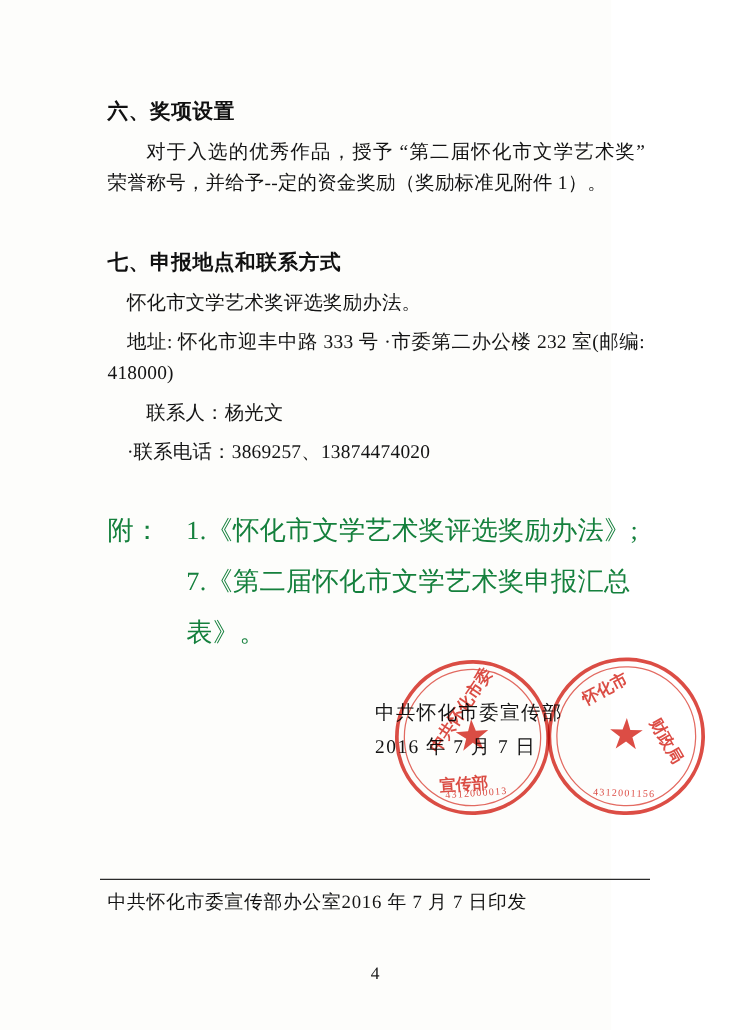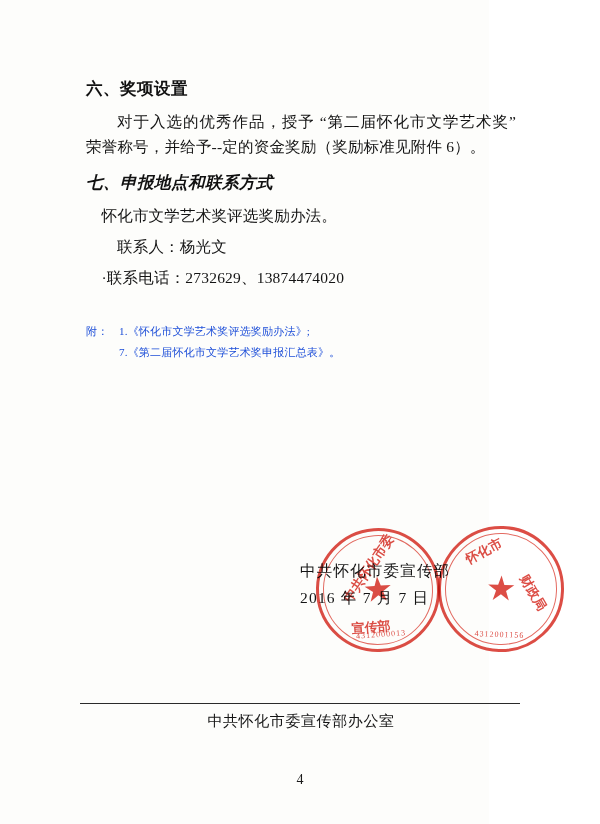--- a/index.html
+++ b/index.html
@@ -28,22 +28,21 @@
   }
   .heading {
     font-family: "Liberation Sans", sans-serif;
     font-weight: bold;
     font-size: 16.5px;
     letter-spacing: 0.5px;
     margin: 0 0 9px 0;
     color: #111111;
   }
   .heading.second {
-    margin-top: 2px;
-    font-style: italic;
+    margin-top: 29px;
   }
   .para {
     font-size: 15.5px;
     line-height: 1.62;
     margin: 0 0 6px 0;
     text-align: justify;
     letter-spacing: 0.2px;
     color: #141414;
   }
   .indent2 {
@@ -51,24 +50,24 @@
   }
   .indent1 {
     text-indent: 1em;
   }
   .gap-small { height: 5px; }
 
   .attach-block {
     margin-top: 30px;
   }
   .attach-line {
-    font-size: 11px;
+    font-size: 21px;
     line-height: 1.95;
     letter-spacing: 0.2px;
-    color: #1d4ed8;
+    color: #15803d;
   }
   .attach-line .lbl {
     display: inline-block;
     width: 3.0em;
   }
   .attach-line.sub {
     padding-left: 3.0em;
   }
 
   
@@ -156,21 +155,21 @@
     width: 440px;
     height: 1px;
     background: #2a2a2a;
   }
   .footer {
     position: absolute;
     left: 86px;
     top: 712px;
     width: 430px;
     display: flex;
-    justify-content: center;
+    justify-content: flex-start;
     font-size: 15px;
     letter-spacing: 0.6px;
     color: #141414;
   }
   .page-number {
     position: absolute;
     left: 0;
     top: 772px;
     width: 600px;
     text-align: center;
@@ -179,28 +178,29 @@
   }
 </style>
 </head>
 <body>
 
 <div class="page">
 
   <div class="content">
 
     <h2 class="heading">六、奖项设置</h2>
-    <p class="para indent2">对于入选的优秀作品，授予 “第二届怀化市文学艺术奖” 荣誉称号，并给予--定的资金奖励（奖励标准见附件 6）。</p>
+    <p class="para indent2">对于入选的优秀作品，授予 “第二届怀化市文学艺术奖” 荣誉称号，并给予--定的资金奖励（奖励标准见附件 1）。</p>
 
     <div class="gap-small"></div>
 
     <h2 class="heading second">七、申报地点和联系方式</h2>
     <p class="para indent1">怀化市文学艺术奖评选奖励办法。</p>
+    <p class="para indent1">地址: 怀化市迎丰中路 333 号 ·市委第二办公楼 232 室(邮编: 418000)</p>
     <p class="para indent2">联系人：杨光文</p>
-    <p class="para indent1">·联系电话：2732629、13874474020</p>
+    <p class="para indent1">·联系电话：3869257、13874474020</p>
 
     <div class="attach-block">
       <div class="attach-line">
         <span class="lbl">附：</span><span>1.《怀化市文学艺术奖评选奖励办法》;</span>
       </div>
       <div class="attach-line sub">
         <span>7.《第二届怀化市文学艺术奖申报汇总表》。</span>
       </div>
     </div>
 
@@ -227,17 +227,18 @@
       <div class="st" style="left:22px; top:16px; transform:rotate(-30deg);">怀化市</div>
       <div class="st" style="right:8px; top:56px; transform:rotate(58deg);">财政局</div>
     </div>
     <div class="star">★</div>
     <div class="seal-bottom">4312001156</div>
   </div>
 
   <div class="footer-rule"></div>
   <div class="footer">
     <span>中共怀化市委宣传部办公室</span>
+    <span>2016 年 7 月 7 日印发</span>
   </div>
 
   <div class="page-number">4</div>
 
 </div>
 
 </body></html>

